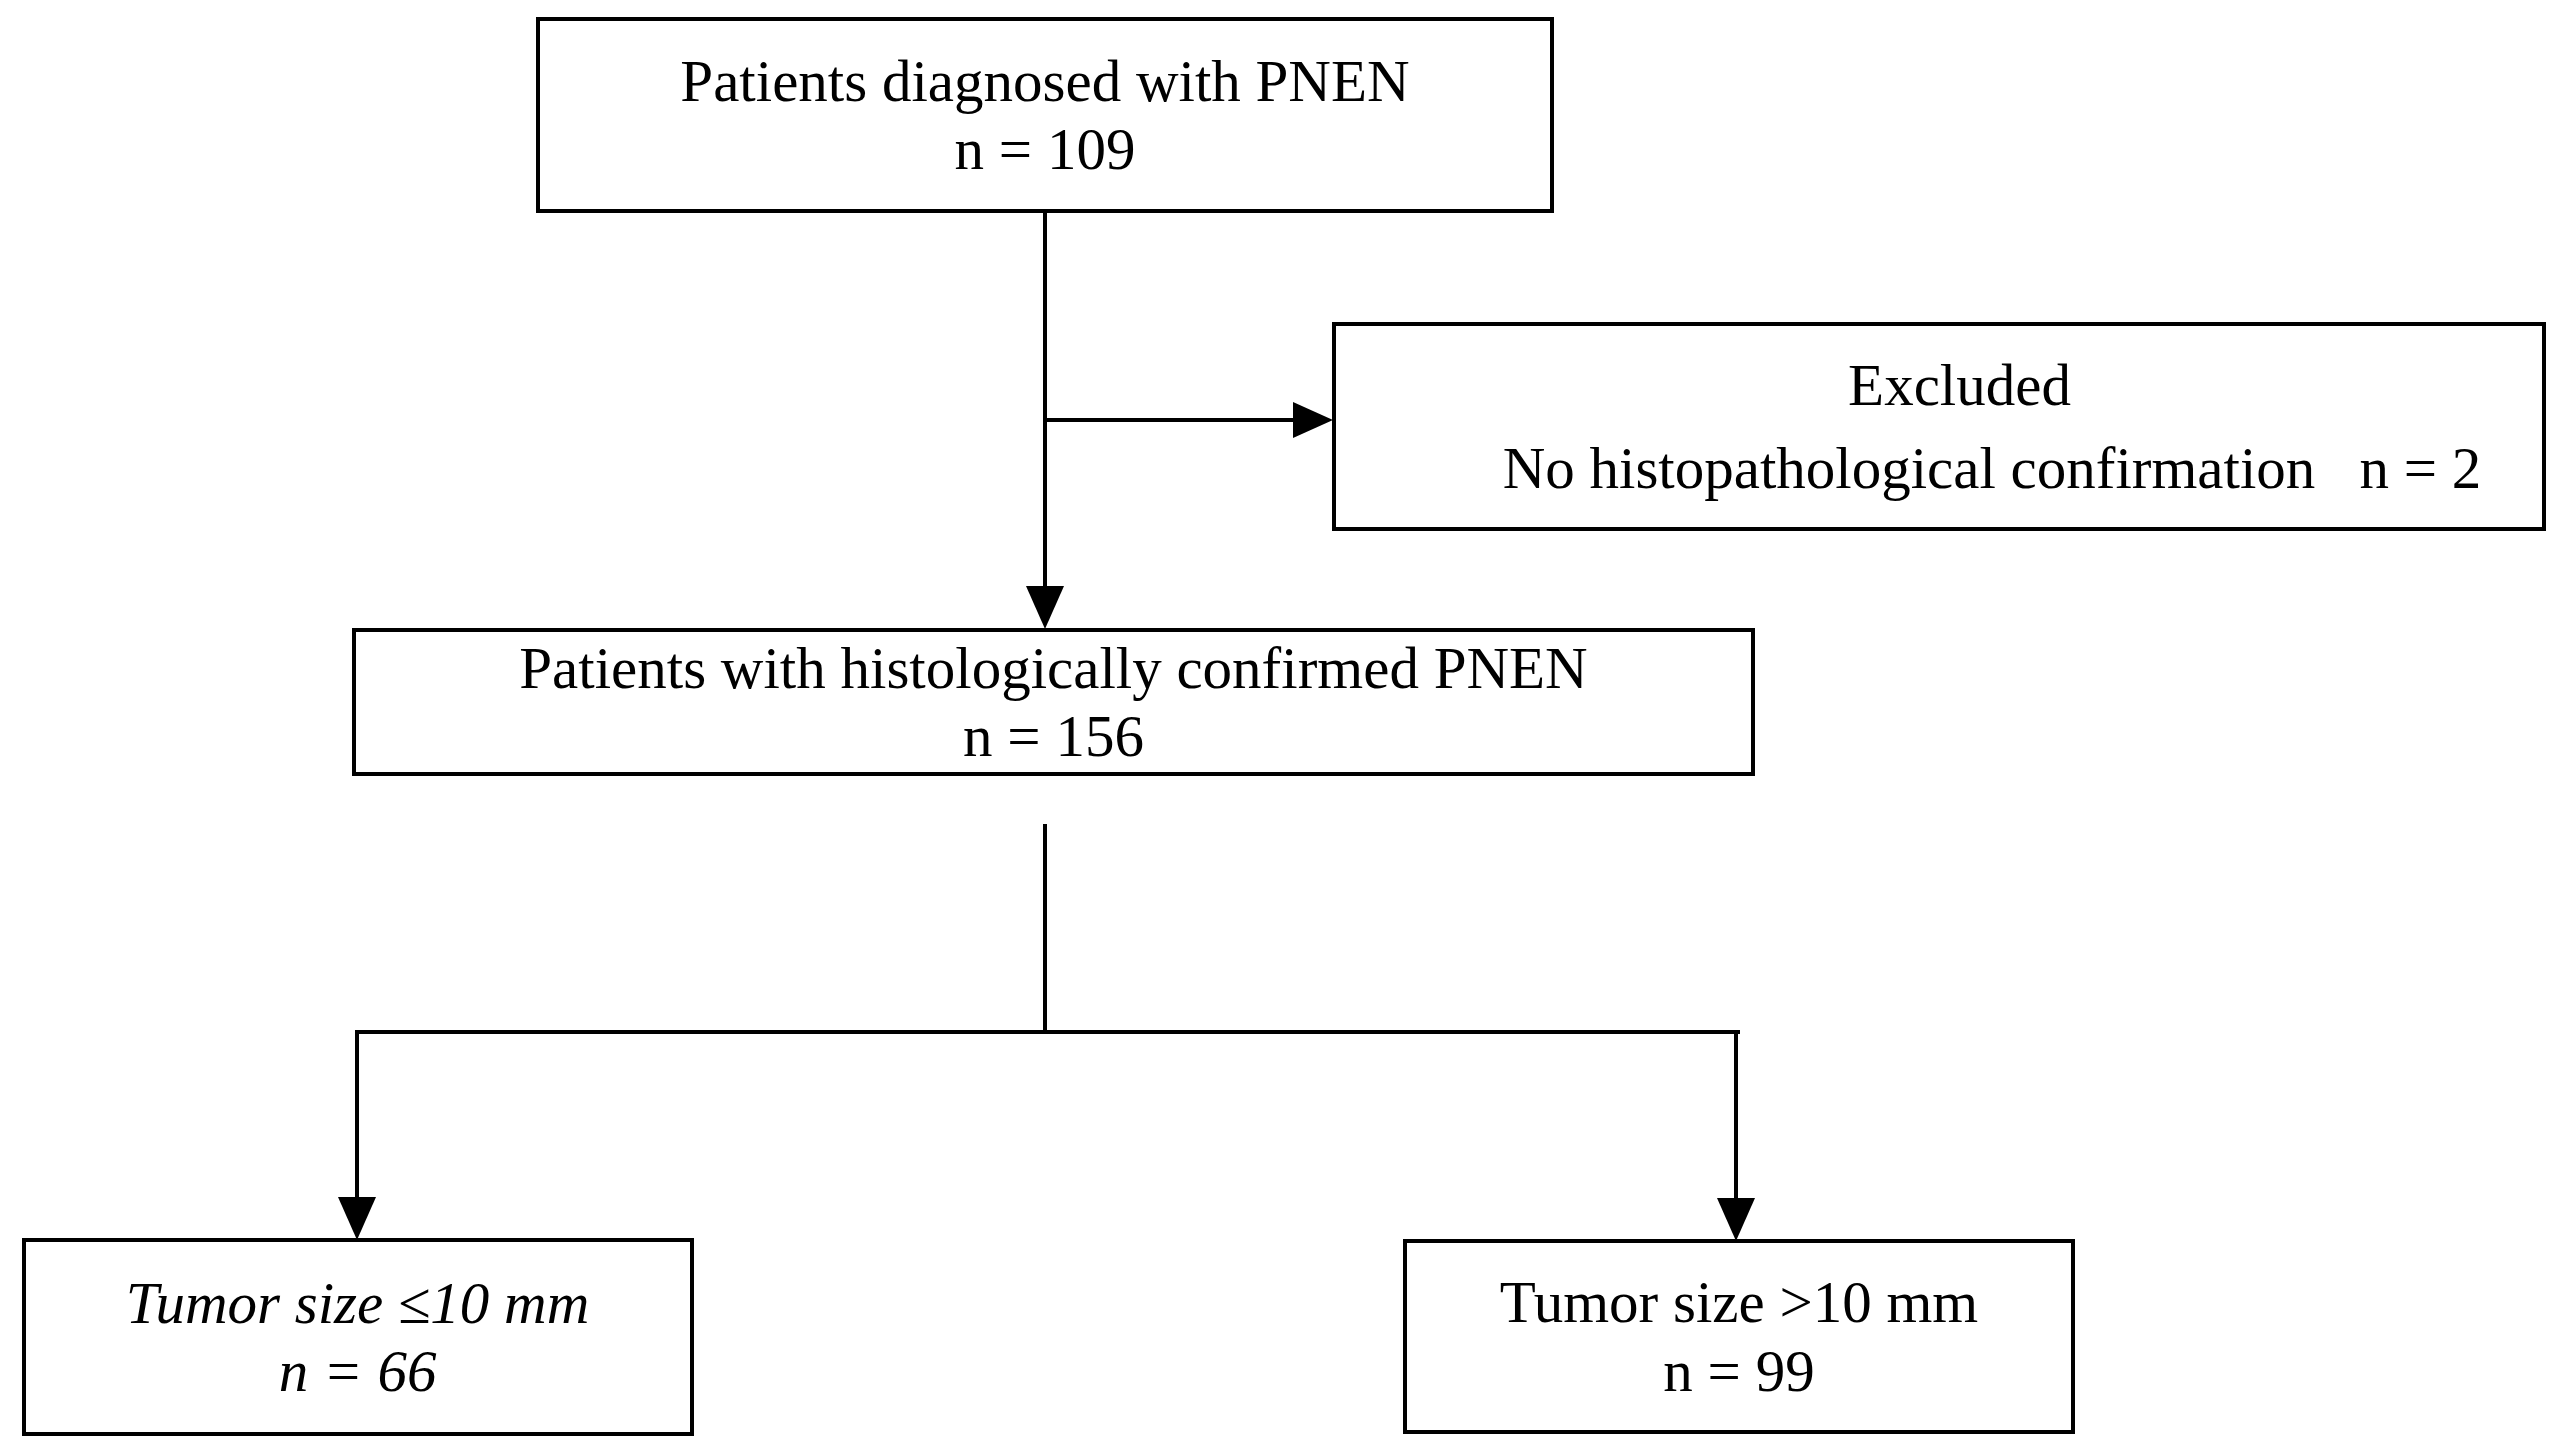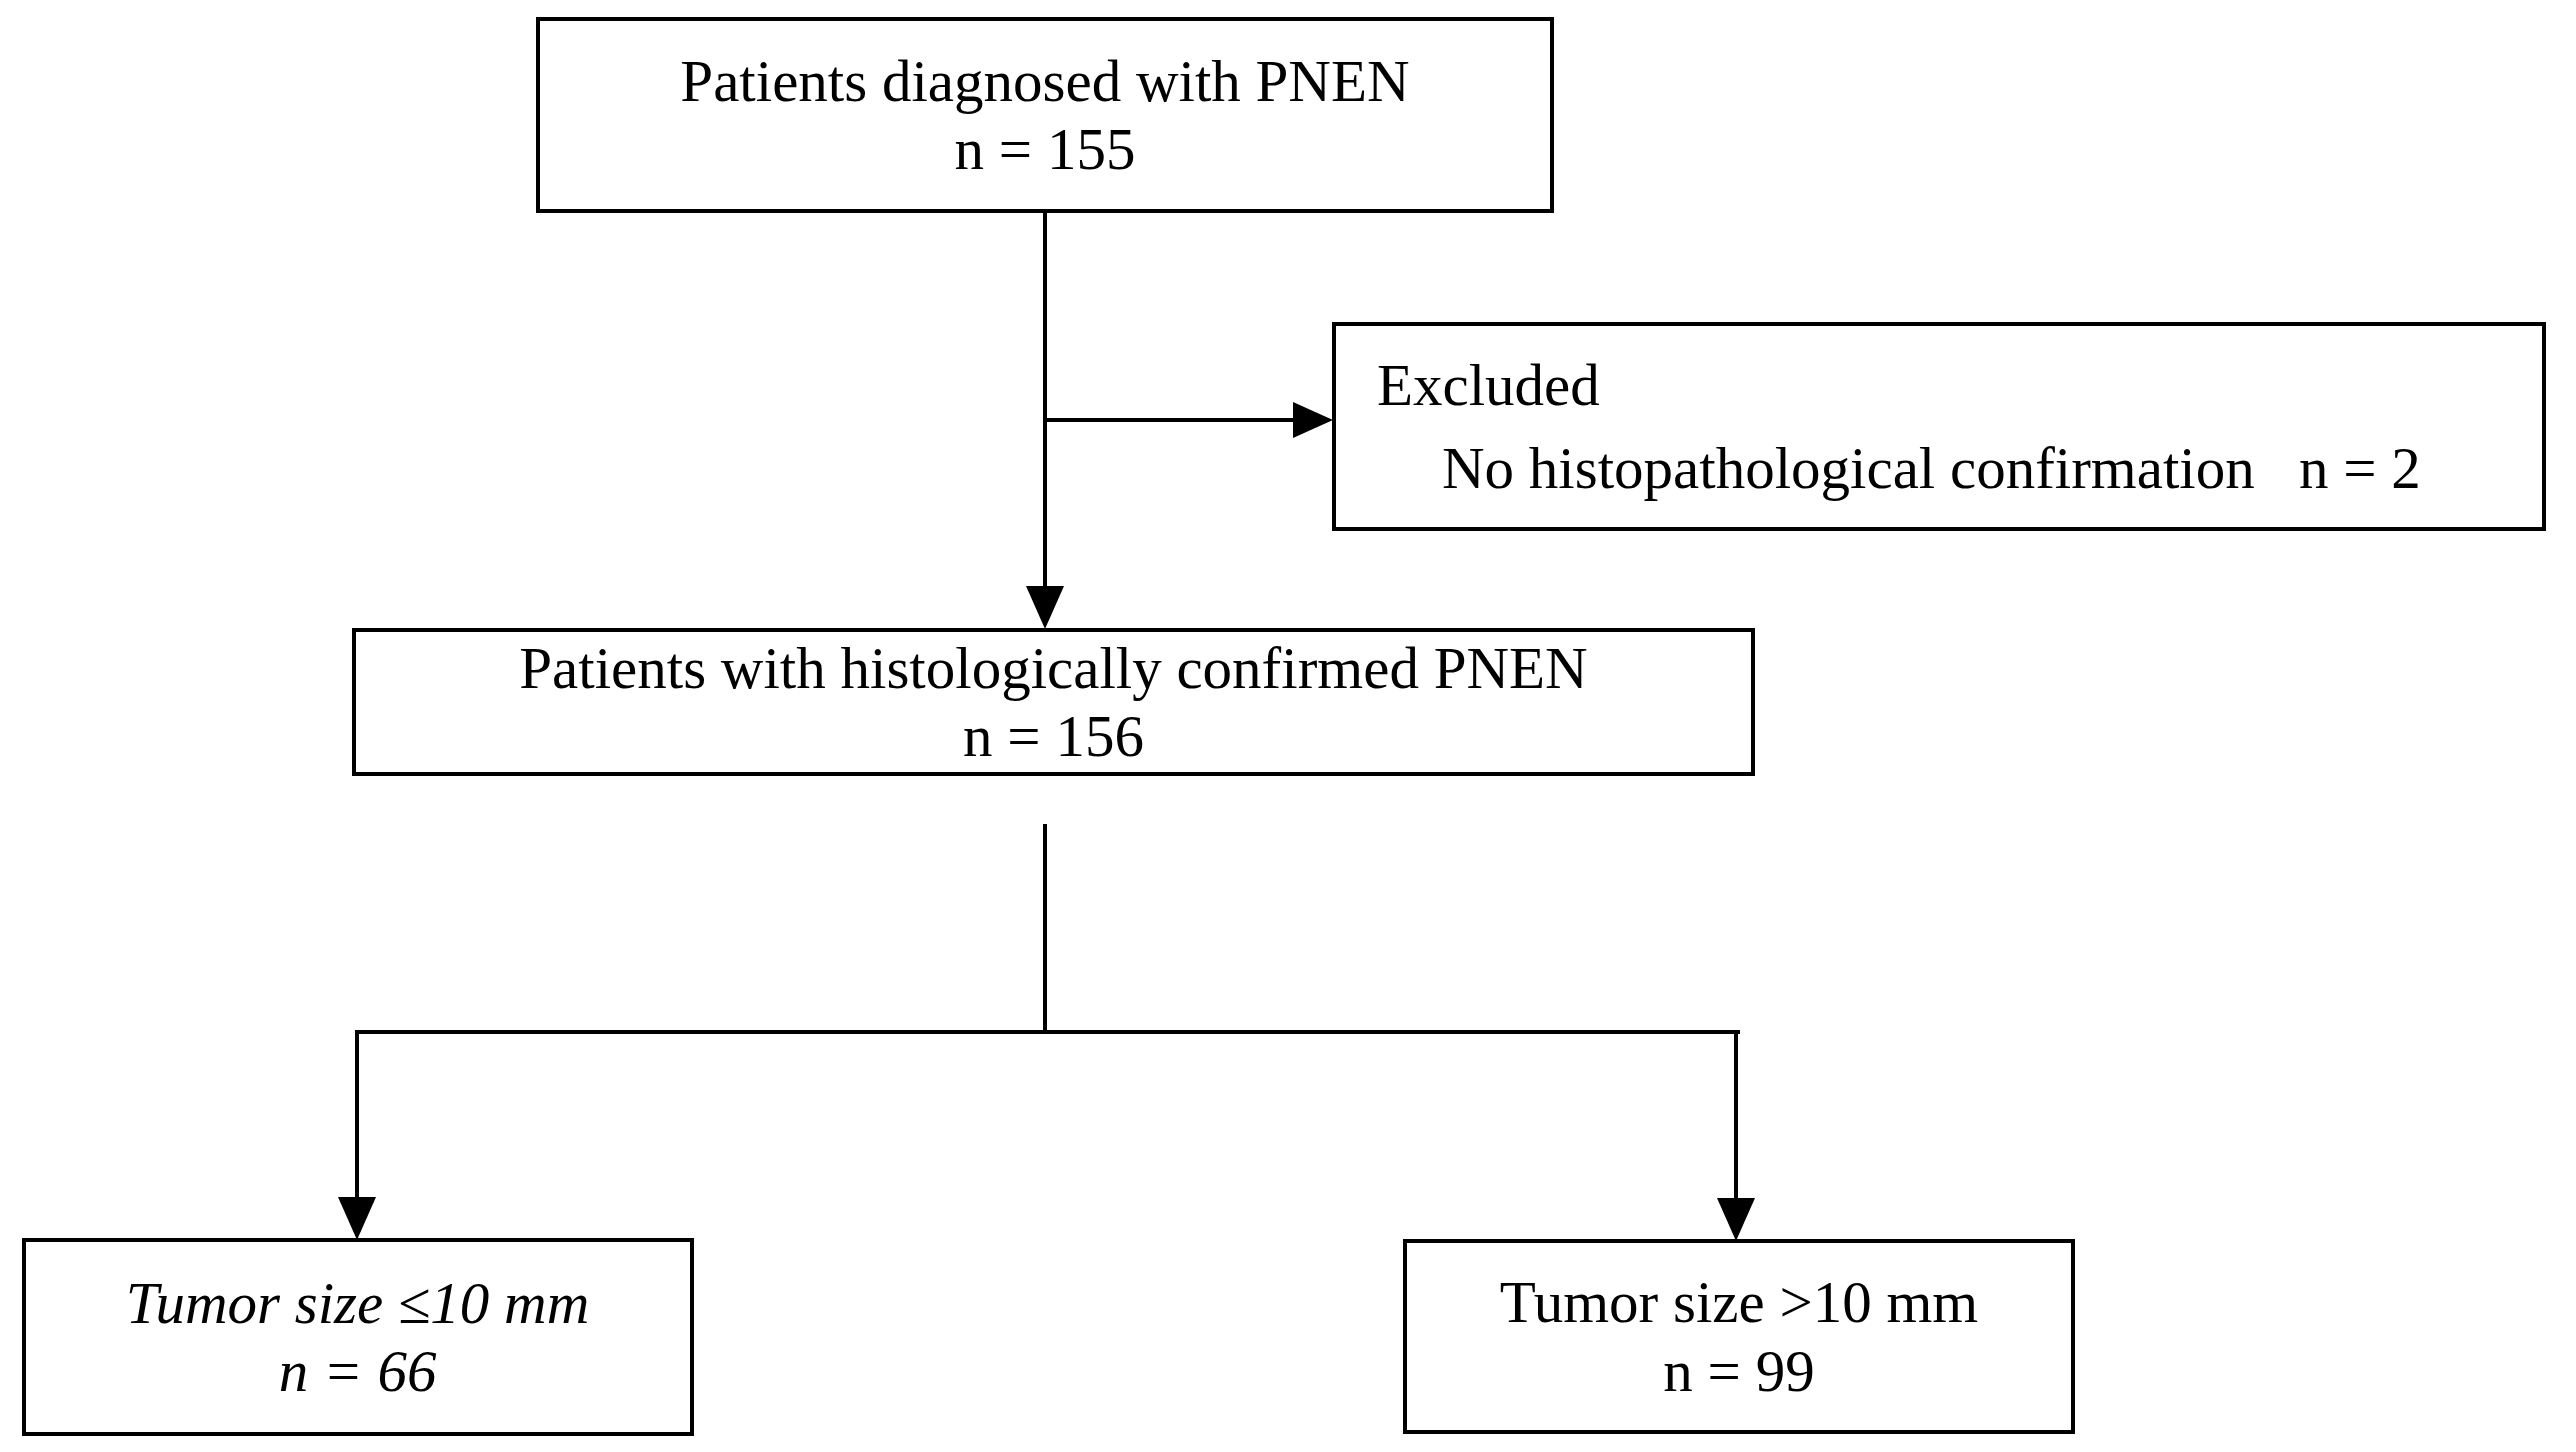--- a/index.html
+++ b/index.html
@@ -25,21 +25,21 @@
     flex-direction: column;
     justify-content: center;
     font-size: 59px;
     line-height: 1.16;
   }
   .box.centered { text-align: center; }
   .box span { white-space: pre-wrap; display: block; }
 
   #box-diagnosed { left: 536px;  top: 17px;   width: 1018px; height: 196px; }
   #box-excluded  { left: 1332px; top: 322px;  width: 1214px; height: 209px;
-                   text-align: left; line-height: 1.40; }
+                   text-align: center; line-height: 1.40; }
   #box-excluded .line1 { padding-left: 41px; }
   #box-excluded .line2 { padding-left: 74px; margin-left: 32px; }
   #box-confirmed { left: 352px;  top: 628px;  width: 1403px; height: 148px; }
   #box-small     { left: 21.6px;   top: 1238px; width: 672px;  height: 198px; font-style: italic; }
   #box-large     { left: 1403px; top: 1239px; width: 672px;  height: 195px; }
 
   .line { position: absolute; background: #000000; }
   #line-v-top      { left: 1043px; top: 213px;  width: 3.6px;    height: 376px; }
   #line-h-excluded { left: 1043px; top: 418px;  width: 252px;  height: 3.6px;  }
   #line-v-mid      { left: 1043px; top: 824px;  width: 3.6px;    height: 210px; }
@@ -78,21 +78,21 @@
   <div class="line" id="line-v-left"></div>
   <div class="line" id="line-v-right"></div>
 
   <div class="arrow-down" id="arrow-into-confirmed"></div>
   <div class="arrow-right" id="arrow-into-excluded"></div>
   <div class="arrow-down" id="arrow-into-small"></div>
   <div class="arrow-down" id="arrow-into-large"></div>
 
   <div class="box centered" id="box-diagnosed">
     <span class="line1">Patients diagnosed with PNEN</span>
-    <span class="line2">n = 155</span>
+    <span class="line2">n = 109</span>
   </div>
 
   <div class="box" id="box-excluded">
     <span class="line1">Excluded</span>
     <span class="line2">No histopathological confirmation   n = 2</span>
   </div>
 
   <div class="box centered" id="box-confirmed">
     <span class="line1">Patients with histologically confirmed PNEN</span>
     <span class="line2">n = 156</span>

